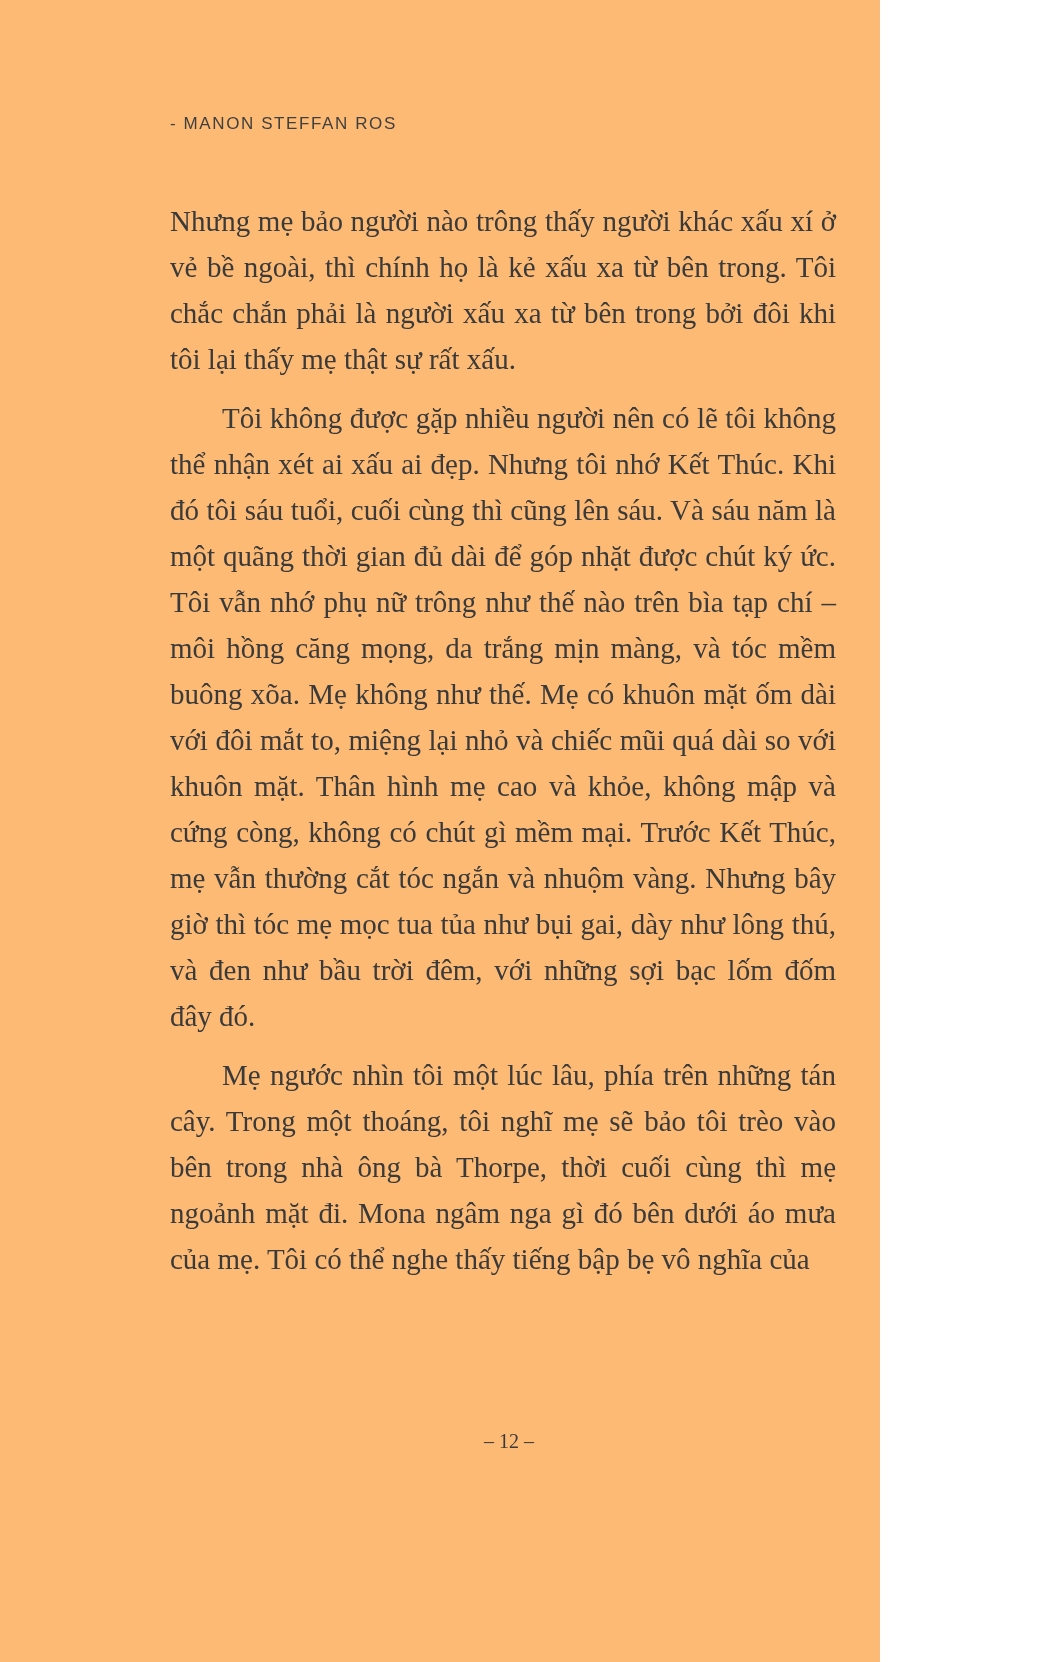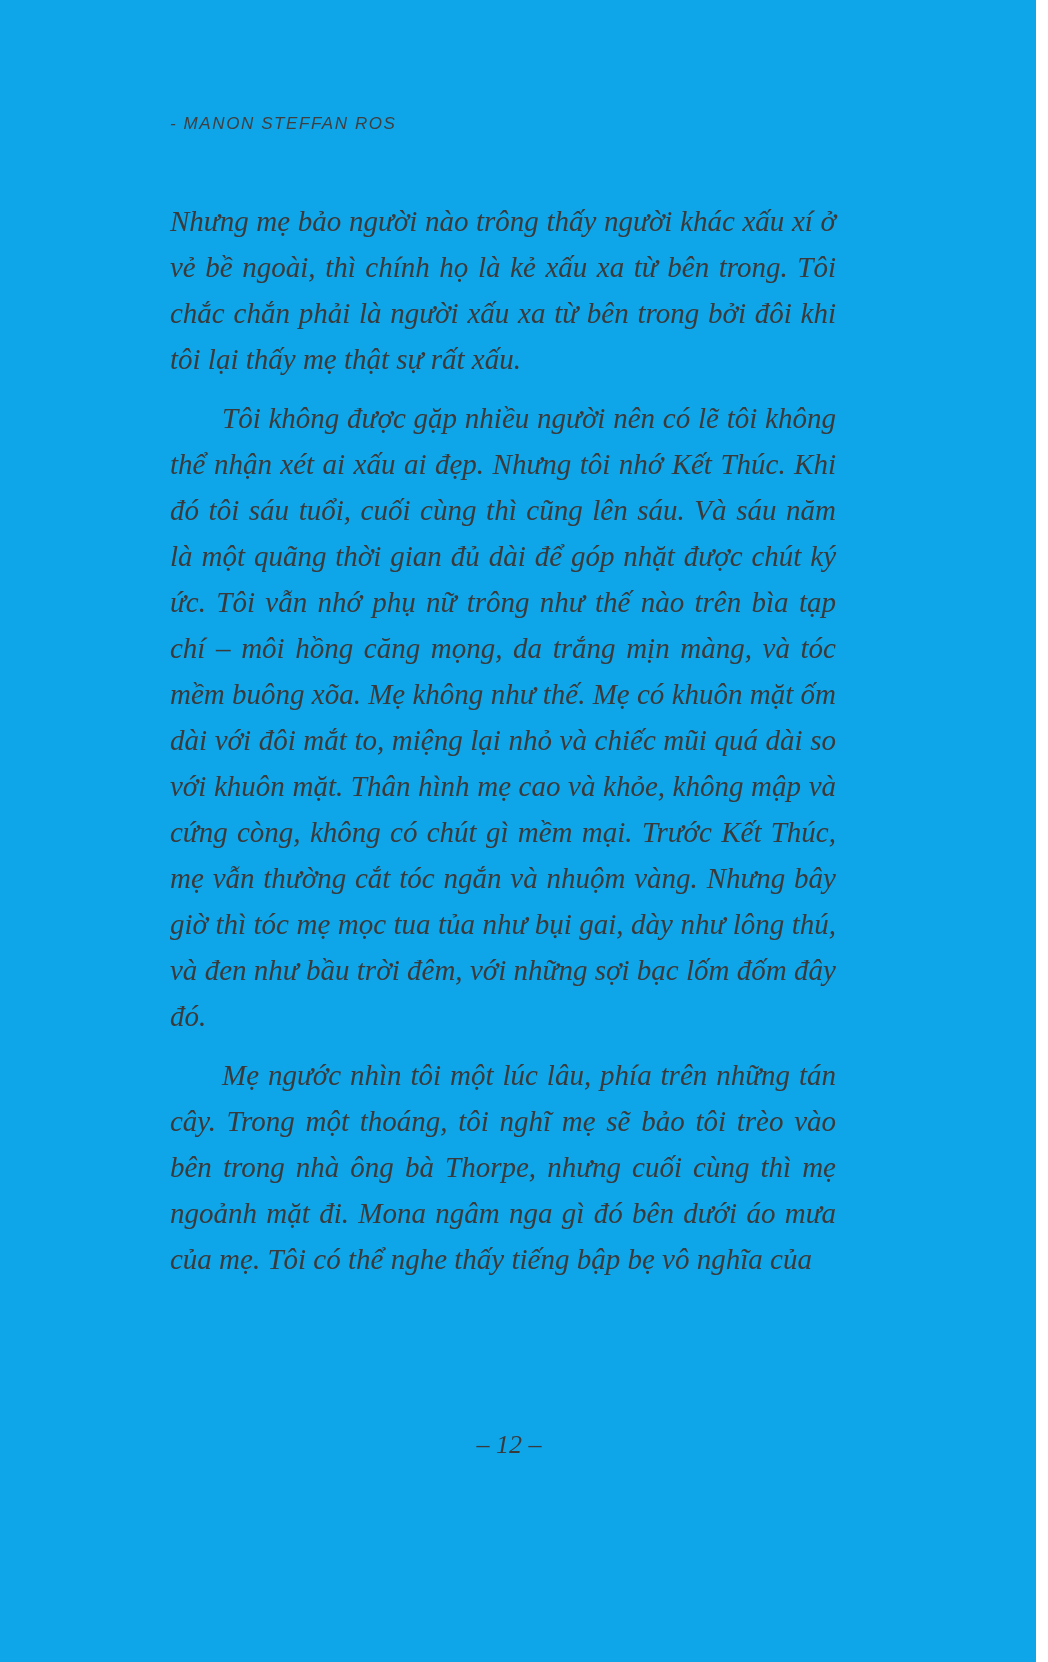--- a/index.html
+++ b/index.html
@@ -2,27 +2,26 @@
 <html><head>
 <meta charset="utf-8">
 <style>
   html, body {
     margin: 0;
     padding: 0;
     background: #ffffff;
   }
   .page {
     position: relative;
-    width: 1036px;
+    width: 880px;
     height: 1662px;
-    background: #0ea5e9;
+    background: #fdba74;
     overflow: hidden;
     font-family: "Liberation Serif", serif;
     color: #3a3a3a;
-    font-style: italic;
   }
   .running-head {
     position: absolute;
     top: 114px;
     left: 170px;
     font-family: "Liberation Sans", sans-serif;
     font-size: 17px;
     font-weight: 400;
     letter-spacing: 1.6px;
     color: #3f3f3f;
@@ -44,32 +43,32 @@
   }
   .para.no-indent {
     text-indent: 0;
   }
   .folio {
     position: absolute;
     top: 1430px;
     left: 170px;
     width: 678px;
     text-align: center;
-    font-size: 26px;
+    font-size: 20px;
     color: #3a3a3a;
   }
 </style>
 </head>
 <body>
 
 <div class="page">
 
   <header class="running-head">- MANON STEFFAN ROS</header>
 
   <main class="body-text">
     <p class="para no-indent">Nhưng mẹ bảo người nào trông thấy người khác xấu xí ở vẻ bề ngoài, thì chính họ là kẻ xấu xa từ bên trong. Tôi chắc chắn phải là người xấu xa từ bên trong bởi đôi khi tôi lại thấy mẹ thật sự rất xấu.</p>
     <p class="para">Tôi không được gặp nhiều người nên có lẽ tôi không thể nhận xét ai xấu ai đẹp. Nhưng tôi nhớ Kết Thúc. Khi đó tôi sáu tuổi, cuối cùng thì cũng lên sáu. Và sáu năm là một quãng thời gian đủ dài để góp nhặt được chút ký ức. Tôi vẫn nhớ phụ nữ trông như thế nào trên bìa tạp chí – môi hồng căng mọng, da trắng mịn màng, và tóc mềm buông xõa. Mẹ không như thế. Mẹ có khuôn mặt ốm dài với đôi mắt to, miệng lại nhỏ và chiếc mũi quá dài so với khuôn mặt. Thân hình mẹ cao và khỏe, không mập và cứng còng, không có chút gì mềm mại. Trước Kết Thúc, mẹ vẫn thường cắt tóc ngắn và nhuộm vàng. Nhưng bây giờ thì tóc mẹ mọc tua tủa như bụi gai, dày như lông thú, và đen như bầu trời đêm, với những sợi bạc lốm đốm đây đó.</p>
-    <p class="para">Mẹ ngước nhìn tôi một lúc lâu, phía trên những tán cây. Trong một thoáng, tôi nghĩ mẹ sẽ bảo tôi trèo vào bên trong nhà ông bà Thorpe, nhưng cuối cùng thì mẹ ngoảnh mặt đi. Mona ngâm nga gì đó bên dưới áo mưa của mẹ. Tôi có thể nghe thấy tiếng bập bẹ vô nghĩa của</p>
+    <p class="para">Mẹ ngước nhìn tôi một lúc lâu, phía trên những tán cây. Trong một thoáng, tôi nghĩ mẹ sẽ bảo tôi trèo vào bên trong nhà ông bà Thorpe, thời cuối cùng thì mẹ ngoảnh mặt đi. Mona ngâm nga gì đó bên dưới áo mưa của mẹ. Tôi có thể nghe thấy tiếng bập bẹ vô nghĩa của</p>
   </main>
 
   <footer class="folio">– 12 –</footer>
 
 </div>
 
 </body></html>

